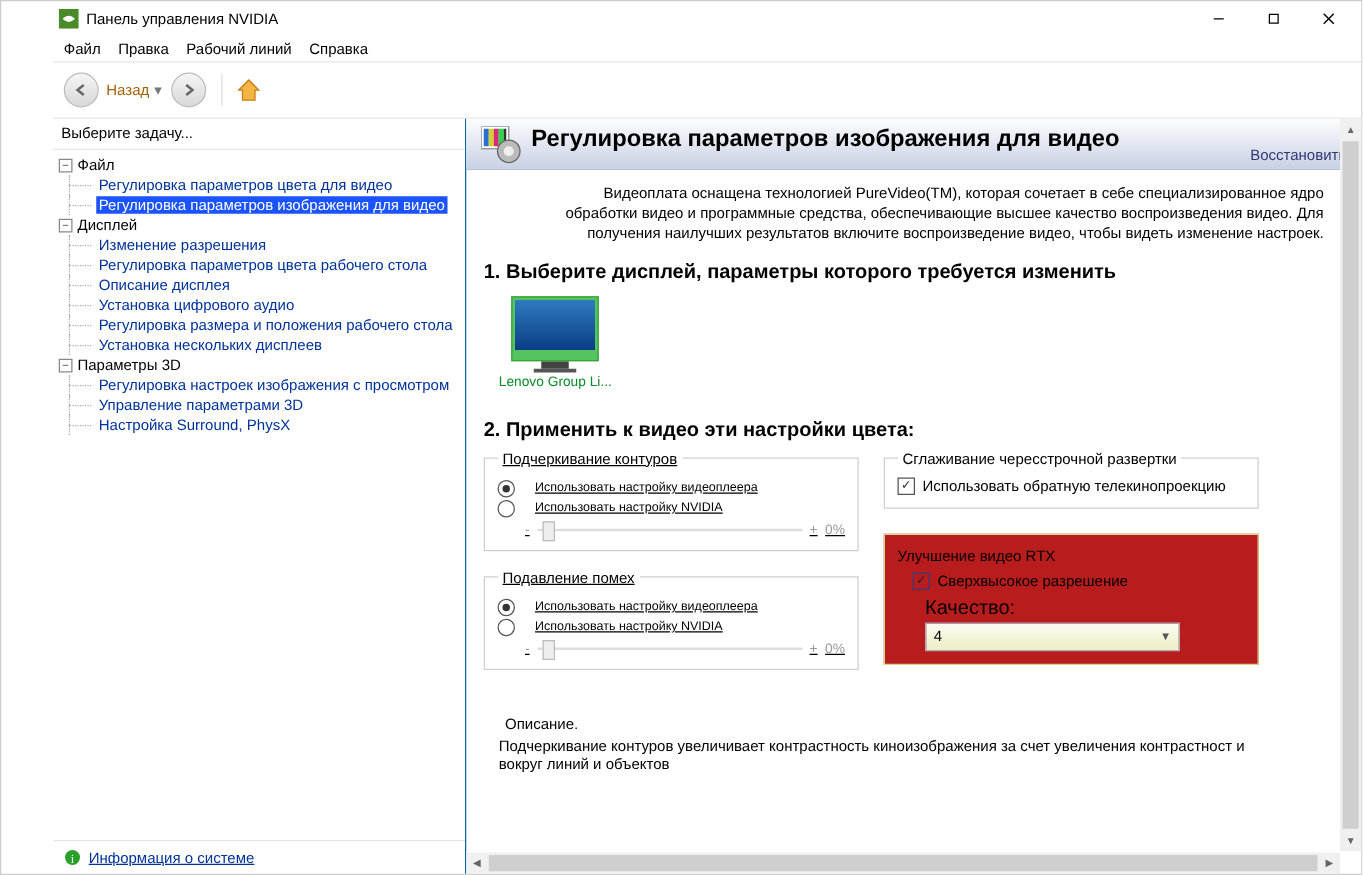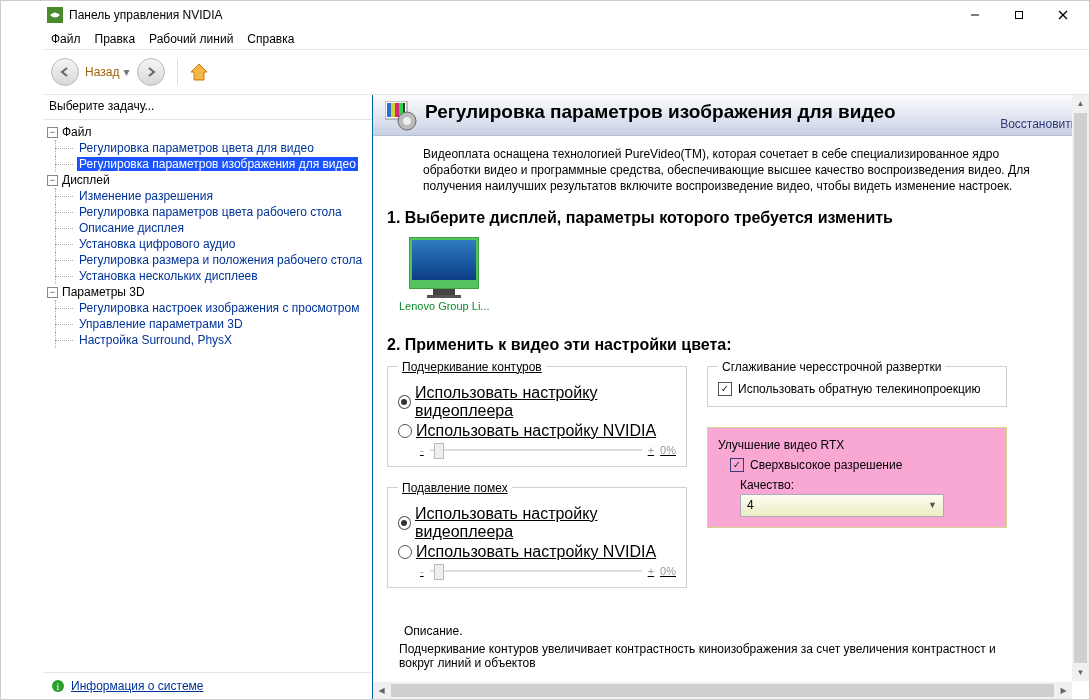--- a/index.html
+++ b/index.html
@@ -33,43 +33,43 @@
   .dotline::after{content:"";position:absolute;left:8px;top:8px;width:18px;border-top:1px dotted #aaa;}
   .sidefoot{height:26px;display:flex;align-items:center;padding:0 8px;border-top:1px solid #e6e6e6;}
   .sidefoot a{color:#003399;text-decoration:underline;font-size:12px;}
   .info-icon{width:14px;height:14px;margin-right:6px;}
   .content{flex:1;position:relative;display:flex;flex-direction:column;min-height:0;}
   .hdr{background:linear-gradient(#fdfdfe,#c8d1e4);padding:6px 12px 4px 12px;border-bottom:1px solid #b5bfd6;display:flex;align-items:flex-start;}
   .hdr-icon{width:34px;height:30px;margin-right:6px;display:flex;align-items:flex-end;}
   .hdr h1{margin:0;font-size:19px;font-weight:bold;flex:1;line-height:1.2;}
   .restore{color:#323876;font-size:12px;align-self:flex-end;}
   .scroll{flex:1;overflow:auto;padding:10px 14px 10px 14px;position:relative;}
-  .intro{font-size:12px;line-height:1.35;max-width:640px;margin:0 16px 14px 36px;}
+  .intro{font-size:12px;line-height:1.35;max-width:640px;margin:0 16px 14px 36px;text-align:right;}
   .step{font-weight:bold;font-size:16px;margin:0 0 6px 0;}
   .monitor-box{display:inline-block;text-align:center;margin:4px 0 4px 12px;}
   .monitor{width:68px;height:50px;border:1px solid #3aa03a;background:#55c35e;margin:0 auto;position:relative;}
   .monitor::after{content:"";display:block;width:64px;height:40px;background:linear-gradient(#2e7bc0,#0a3d86);position:absolute;top:2px;left:2px;}
   .monitor-stand{width:22px;height:6px;background:#444;margin:0 auto;}
   .monitor-base{width:34px;height:3px;background:#555;margin:0 auto;}
   .mon-label{color:#0a8a2a;font-size:11px;margin-top:2px;}
   .cols{display:flex;gap:20px;margin-top:6px;}
   .colL{flex:0 0 300px;text-decoration:underline;}
   .colR{flex:0 0 300px;}
-  .radio-row{display:flex;align-items:center;gap:4px;font-size:16px;margin:2px 0;}
+  .radio-row{display:flex;align-items:center;gap:16px;font-size:10px;margin:2px 0;}
   .radio{width:12px;height:12px;border:1px solid #555;border-radius:50%;display:inline-flex;align-items:center;justify-content:center;}
   .radio.checked::after{content:"";width:6px;height:6px;border-radius:50%;background:#333;}
   .slider{display:flex;align-items:center;gap:6px;margin:4px 0 0 22px;color:#999;font-size:11px;}
   .slider .track{flex:1;height:2px;background:#ddd;position:relative;}
   .slider .thumb{position:absolute;left:4px;top:-6px;width:8px;height:14px;background:#eee;border:1px solid #bbb;}
   .chk-row{display:flex;align-items:center;gap:6px;font-size:12px;}
   .chk{width:12px;height:12px;border:1px solid #555;display:inline-flex;align-items:center;justify-content:center;font-size:10px;line-height:1;color:#222;}
   .chk.checked::after{content:"✓";}
-  .rtx{border:1px solid #d6d68a;background:#f9a8d4;padding:10px;margin-top:20px;}
+  .rtx{border:1px solid #d6d68a;background:#b91c1c;padding:10px;margin-top:20px;}
   .rtx .chk{border-color:#3a3a7a;}
-  .qlabel{font-size:12px;margin:6px 0 2px 22px;}
+  .qlabel{font-size:16px;margin:6px 0 2px 22px;}
   .select{margin-left:22px;width:190px;height:21px;border:1px solid #aab;background:linear-gradient(#fcfcf2,#ededc4);display:flex;align-items:center;padding:0 6px;justify-content:space-between;font-size:12px;}
   .select .arw{font-size:9px;color:#555;}
   .desc-title{font-size:12px;margin:22px 0 4px 17px;}
   .desc-text{font-size:12px;max-width:620px;margin-left:12px;}
   .vscroll{position:absolute;right:0;top:0;bottom:18px;width:17px;background:#f0f0f0;display:flex;flex-direction:column;}
   .vscroll .btn{height:17px;display:flex;align-items:center;justify-content:center;font-size:8px;color:#666;}
   .vscroll .thumb{flex:1;margin:1px 2px;background:#cfcfcf;}
   .hscroll{position:absolute;left:0;right:17px;bottom:0;height:17px;background:#f0f0f0;display:flex;}
   .hscroll .btn{width:17px;display:flex;align-items:center;justify-content:center;font-size:8px;color:#666;}
   .hscroll .thumb{flex:1;margin:2px 1px;background:#cfcfcf;}

